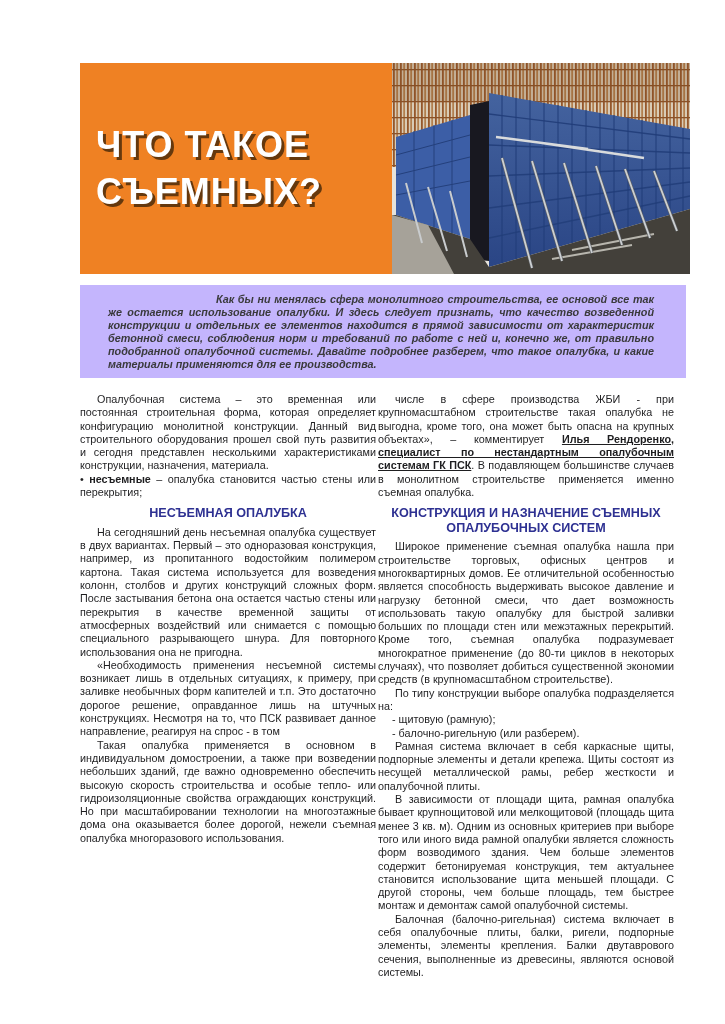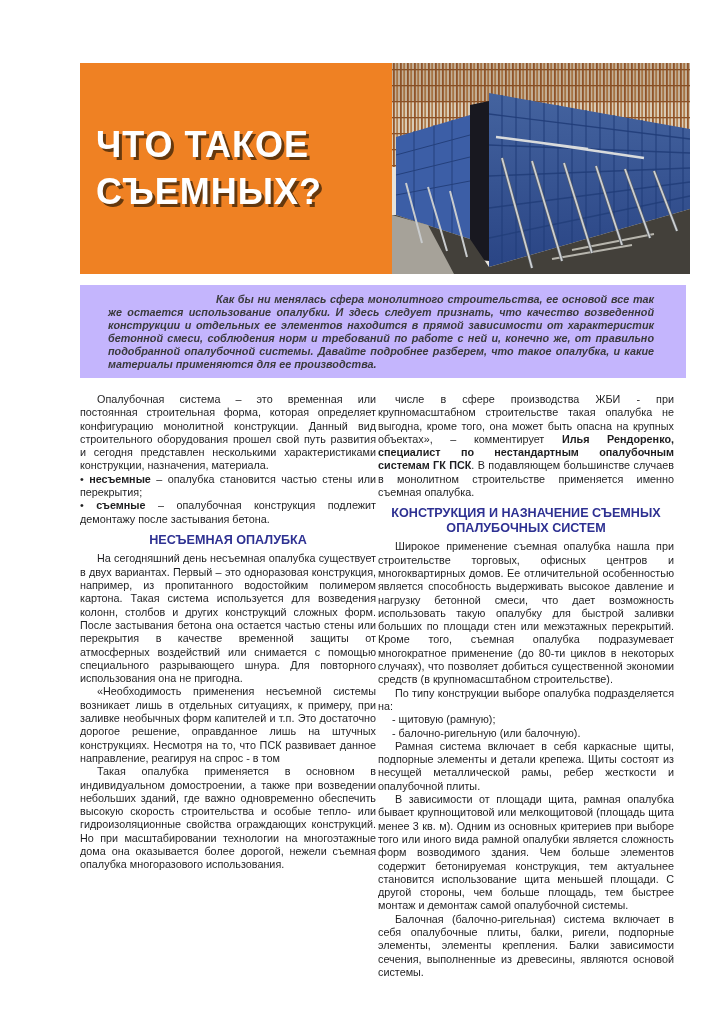--- a/index.html
+++ b/index.html
@@ -47,21 +47,21 @@
   .columns {
     position: absolute; left: 80px; top: 393px;
     width: 608px;
     display: flex; gap: 2px;
     color: #1e1e20;
   }
   .col { width: 296px; font-size: 10.8px; line-height: 13.3px; text-align: justify; }
   .col p { text-indent: 17px; margin: 0; }
   .bullet-line { text-indent: 0 !important; }
   .bullet-line .term { font-weight: bold; }
-  .bold { font-weight: bold; }
+  .bold { font-weight: bold; text-decoration: underline; }
   .section-heading {
     color: #2E3192;
     font-weight: bold;
     font-size: 12.6px;
     line-height: 14.5px;
     text-align: center;
     text-indent: 0;
     margin: 7px 0 5px 0;
   }
   .list-line { text-indent: 14px !important; text-align: left; }
@@ -124,32 +124,31 @@
   </div>
 
   <div class="intro-box">
     <span>Как бы ни менялась сфера монолитного строительства, ее основой все так же остается использование опалубки. И здесь следует признать, что качество возведенной конструкции и отдельных ее элементов находится в прямой зависимости от характеристик бетонной смеси, соблюдения норм и требований по работе с ней и, конечно же, от правильно подобранной опалубочной системы. Давайте подробнее разберем, что такое опалубка, и какие материалы применяются для ее производства.</span>
   </div>
 
   <div class="columns">
     <div class="col">
       <p>Опалубочная система – это временная или постоянная строительная форма, которая определяет конфигурацию монолитной конструкции. Данный вид строительного оборудования прошел свой путь развития и сегодня представлен несколькими характеристиками конструкции, назначения, материала.</p>
       <p class="bullet-line"><span>•</span><span class="term"> несъемные</span><span> – опалубка становится частью стены или перекрытия;</span></p>
-      <p class="bullet-line"><span>•</span><span class="term"> съемные</span><span> – опалубочная конструкция подлежит демонтажу после застывания бетона.</span></p>
       <h2 class="section-heading">НЕСЪЕМНАЯ ОПАЛУБКА</h2>
       <p>На сегодняшний день несъемная опалубка существует в двух вариантах. Первый – это одноразовая конструкция, например, из пропитанного водостойким полимером картона. Такая система используется для возведения колонн, столбов и других конструкций сложных форм. После застывания бетона она остается частью стены или перекрытия в качестве временной защиты от атмосферных воздействий или снимается с помощью специального разрывающего шнура. Для повторного использования она не пригодна.</p>
       <p>«Необходимость применения несъемной системы возникает лишь в отдельных ситуациях, к примеру, при заливке необычных форм капителей и т.п. Это достаточно дорогое решение, оправданное лишь на штучных конструкциях. Несмотря на то, что ПСК развивает данное направление, реагируя на спрос - в том</p>
       <p>Такая опалубка применяется в основном в индивидуальном домостроении, а также при возведении небольших зданий, где важно одновременно обеспечить высокую скорость строительства и особые тепло- или гидроизоляционные свойства ограждающих конструкций. Но при масштабировании технологии на многоэтажные дома она оказывается более дорогой, нежели съемная опалубка многоразового использования.</p>
     </div>
     <div class="col">
       <p><span>числе в сфере производства ЖБИ - при крупномасштабном строительстве такая опалубка не выгодна, кроме того, она может быть опасна на крупных объектах», – комментирует </span><span class="bold">Илья Рендоренко, специалист по нестандартным опалубочным системам ГК ПСК</span><span>. В подавляющем большинстве случаев в монолитном строительстве применяется именно съемная опалубка.</span></p>
       <h2 class="section-heading">КОНСТРУКЦИЯ И НАЗНАЧЕНИЕ СЪЕМНЫХ ОПАЛУБОЧНЫХ СИСТЕМ</h2>
       <p>Широкое применение съемная опалубка нашла при строительстве торговых, офисных центров и многоквартирных домов. Ее отличительной особенностью является способность выдерживать высокое давление и нагрузку бетонной смеси, что дает возможность использовать такую опалубку для быстрой заливки больших по площади стен или межэтажных перекрытий. Кроме того, съемная опалубка подразумевает многократное применение (до 80-ти циклов в некоторых случаях), что позволяет добиться существенной экономии средств (в крупномасштабном строительстве).</p>
       <p>По типу конструкции выборе опалубка подразделяется на:</p>
       <p class="list-line">- щитовую (рамную);</p>
-      <p class="list-line">- балочно-ригельную (или балочную).</p>
+      <p class="list-line">- балочно-ригельную (или разберем).</p>
       <p>Рамная система включает в себя каркасные щиты, подпорные элементы и детали крепежа. Щиты состоят из несущей металлической рамы, ребер жесткости и опалубочной плиты.</p>
       <p>В зависимости от площади щита, рамная опалубка бывает крупнощитовой или мелкощитовой (площадь щита менее 3 кв. м). Одним из основных критериев при выборе того или иного вида рамной опалубки является сложность форм возводимого здания. Чем больше элементов содержит бетонируемая конструкция, тем актуальнее становится использование щита меньшей площади. С другой стороны, чем больше площадь, тем быстрее монтаж и демонтаж самой опалубочной системы.</p>
-      <p>Балочная (балочно-ригельная) система включает в себя опалубочные плиты, балки, ригели, подпорные элементы, элементы крепления. Балки зависимости сечения, выполненные из древесины, являются основой системы.</p>
+      <p>Балочная (балочно-ригельная) система включает в себя опалубочные плиты, балки, ригели, подпорные элементы, элементы крепления. Балки двутаврового сечения, выполненные из древесины, являются основой системы.</p>
     </div>
   </div>
 
 </div>
 
 </body></html>

